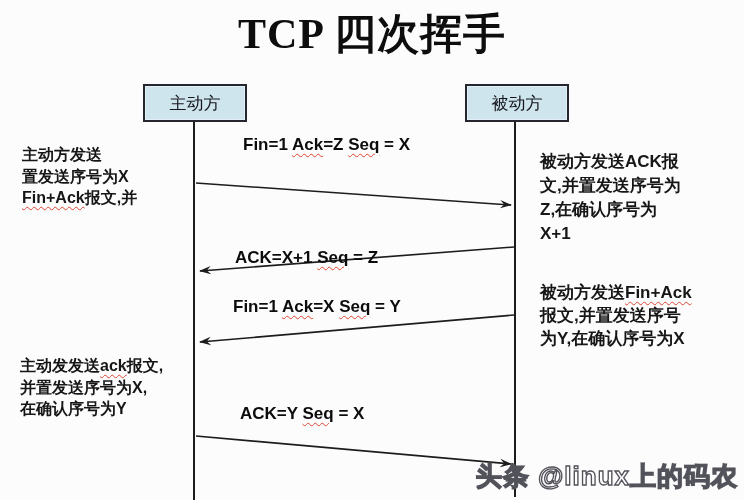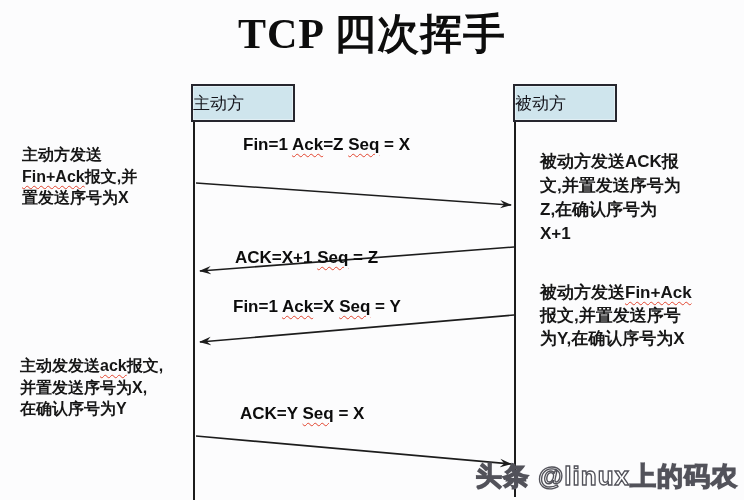--- a/index.html
+++ b/index.html
@@ -8,22 +8,22 @@
     font-family:"Liberation Sans",sans-serif;color:#111;overflow:hidden;
   }
   .title{
     position:absolute;top:6px;left:0;width:744px;text-align:center;
     font-family:"Liberation Serif",serif;font-weight:bold;font-size:42px;
     letter-spacing:1px;color:#0d0d0d;
   }
   svg.lines{position:absolute;left:0;top:0;}
   .actor{
     position:absolute;width:100px;height:34px;background:#cfe5ed;
-    border:2px solid #26262e;display:flex;align-items:center;
-    font-size:17px;color:#15151c;box-shadow:0 0 0 1px rgba(255,255,255,.4) inset;margin-left:48px;
+    border:2px solid #26262e;display:flex;align-items:center;justify-content:center;
+    font-size:17px;color:#15151c;box-shadow:0 0 0 1px rgba(255,255,255,.4) inset;
   }
   .actor.active{left:143px;top:84px;}
   .actor.passive{left:465px;top:84px;}
   .msg{
     position:absolute;font-weight:bold;font-size:17px;white-space:pre;color:#0c0c0c;
   }
   .msg.m1{left:243px;top:135px;}
   .msg.m2{left:235px;top:236px;margin-top:12px;}
   .msg.m3{left:233px;top:297px;}
   .msg.m4{left:240px;top:404px;}
@@ -77,22 +77,22 @@
   <div class="msg m1"><span>Fin=1 </span><span class="sq">Ack</span><span>=Z </span><span class="sq">Seq</span><span> = X</span></div>
 
   <div class="msg m2"><span>ACK=X+1 </span><span class="sq">Seq</span><span> = Z</span></div>
 
   <div class="msg m3"><span>Fin=1 </span><span class="sq">Ack</span><span>=X </span><span class="sq">Seq</span><span> = Y</span></div>
 
   <div class="msg m4"><span>ACK=Y </span><span class="sq">Seq</span><span> = X</span></div>
 
   <div class="ann lt">
     <div class="ln">主动方发送</div>
+    <div class="ln">置发送序号为X</div>
     <div class="ln"><span class="sq">Fin+Ack</span><span>报文,并</span></div>
-    <div class="ln">置发送序号为X</div>
   </div>
 
   <div class="ann rt">
     <div class="ln">被动方发送ACK报</div>
     <div class="ln">文,并置发送序号为</div>
     <div class="ln">Z,在确认序号为</div>
     <div class="ln">X+1</div>
   </div>
 
   <div class="ann rm">

